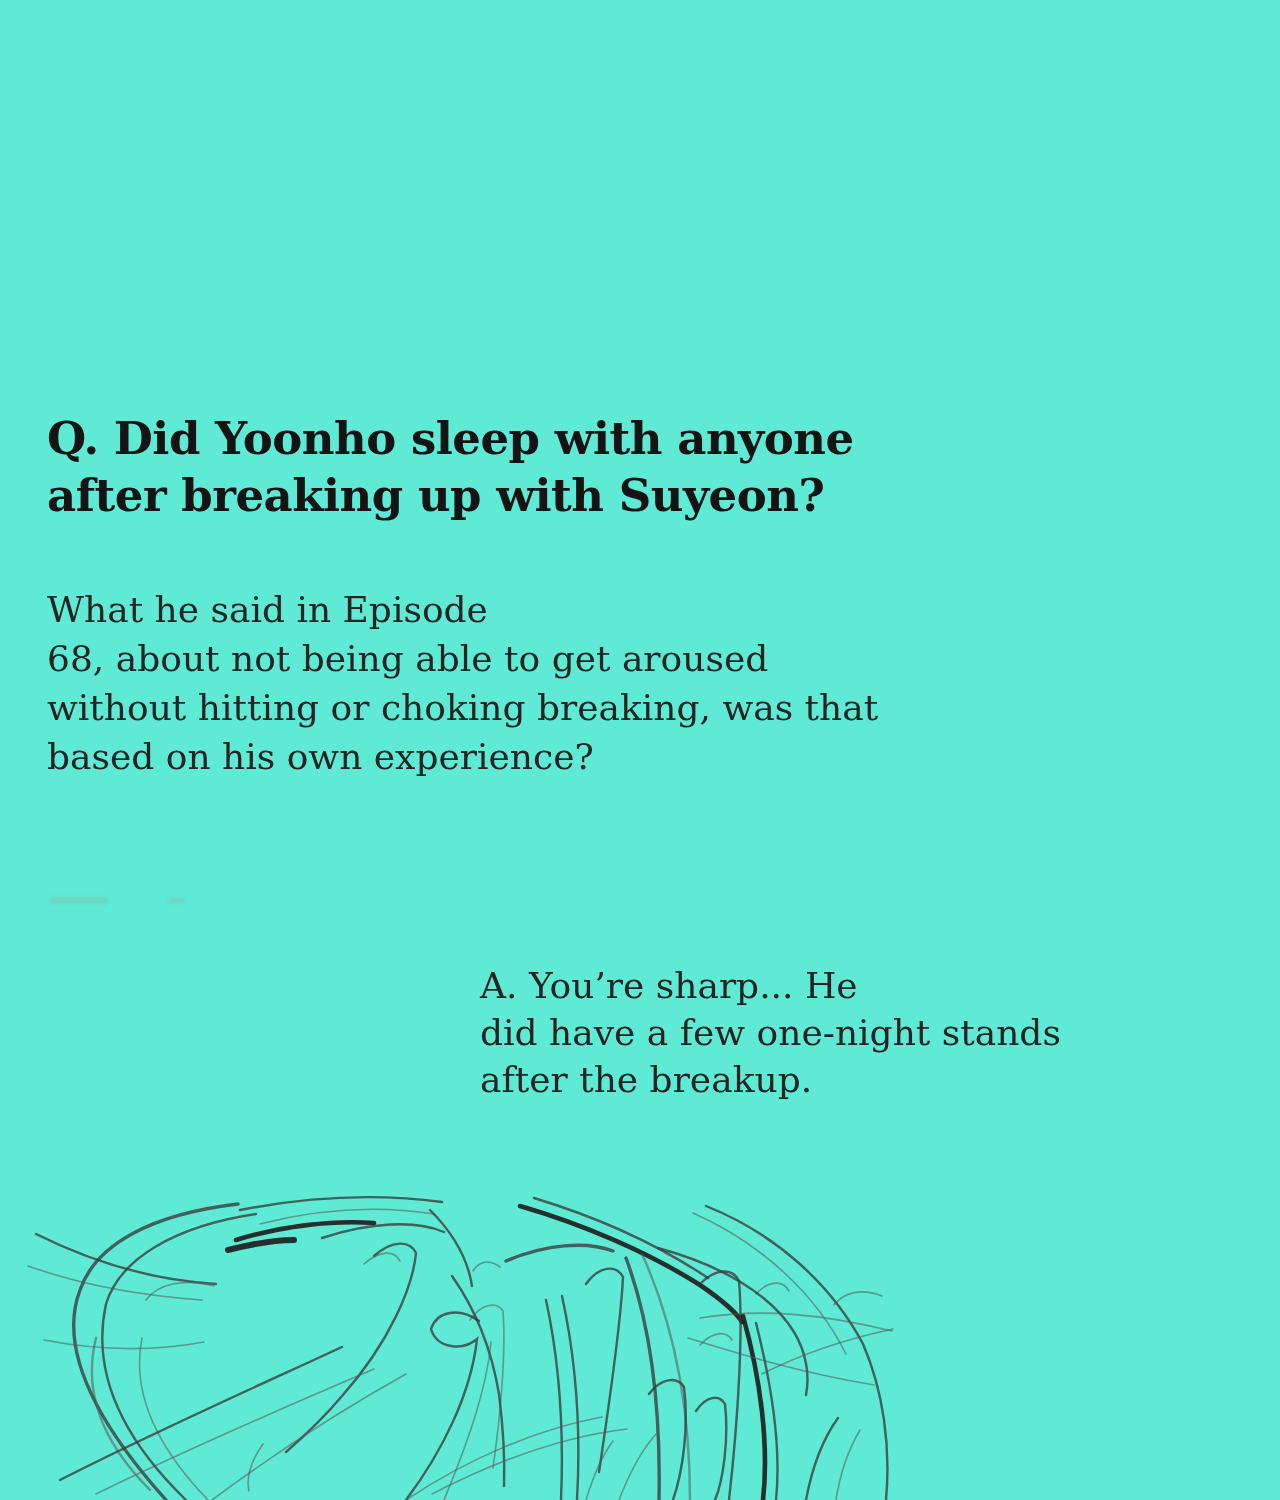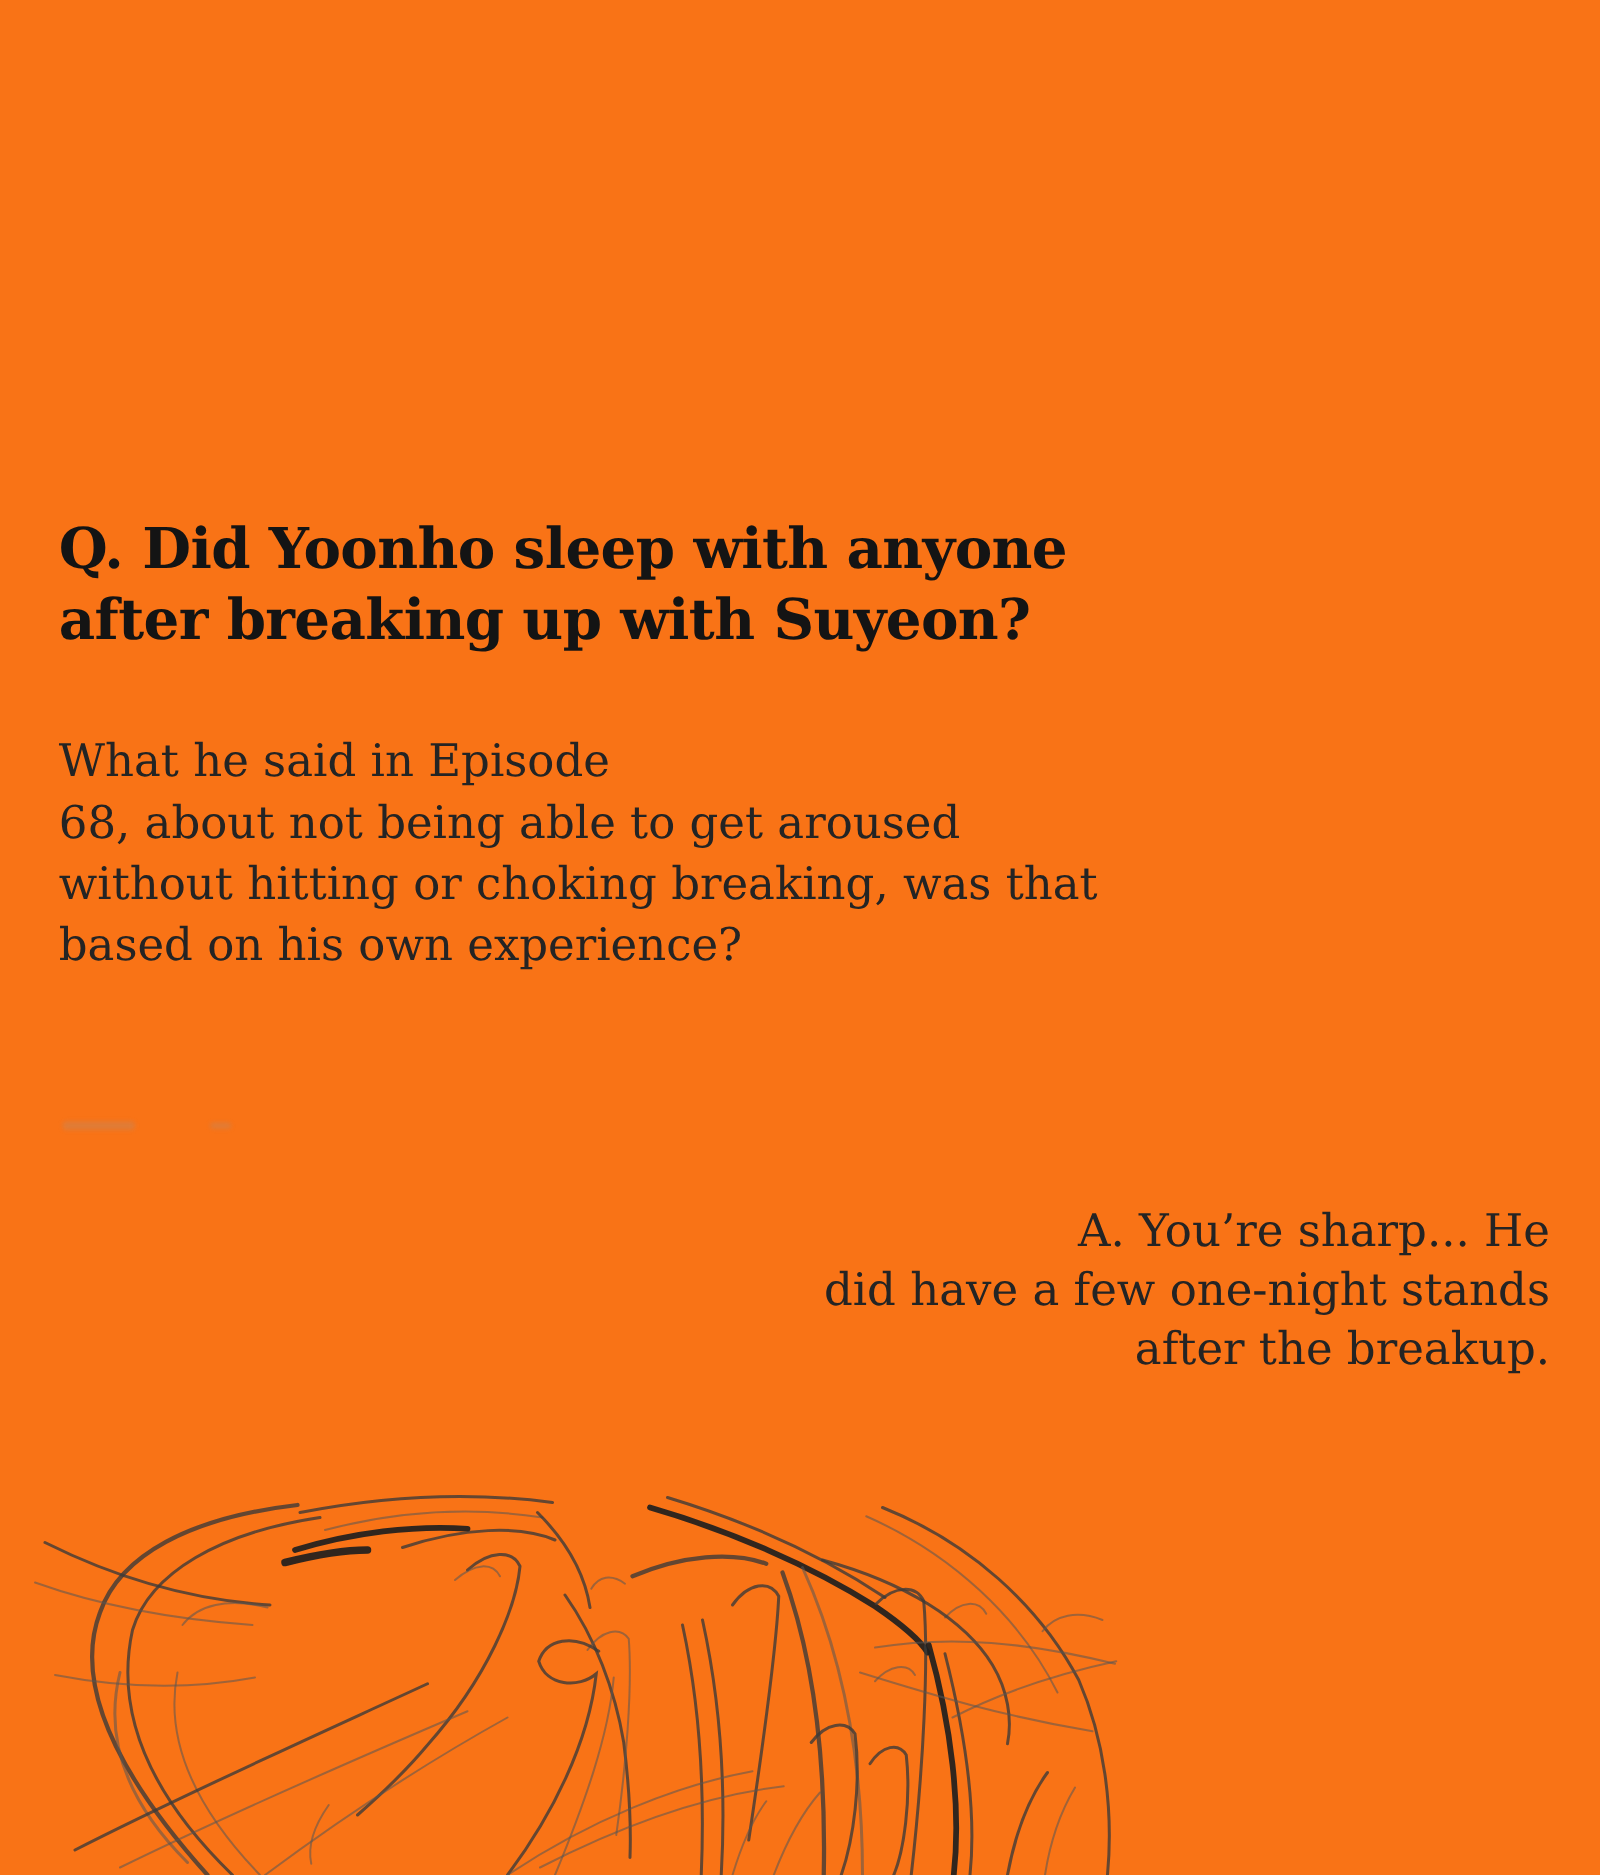--- a/index.html
+++ b/index.html
@@ -4,21 +4,21 @@
 <style>
   html, body {
     margin: 0;
     padding: 0;
     background: #ffffff;
   }
   .page {
     position: relative;
     width: 1280px;
     height: 1500px;
-    background: #f97316;
+    background: #5eead4;
     overflow: hidden;
     font-family: "DejaVu Serif", "Liberation Serif", serif;
     color: #1c1c1c;
   }
   .question-heading {
     position: absolute;
     left: 47px;
     top: 410px;
     margin: 0;
     font-size: 45px;
@@ -38,21 +38,20 @@
     font-weight: normal;
     color: #242424;
     white-space: pre-line;
   }
   .answer-text {
     position: absolute;
     right: 40px;
     top: 962px;
     margin: 0;
     width: 760px;
-    text-align: right;
     font-size: 36px;
     line-height: 47px;
     font-weight: normal;
     color: #242424;
     white-space: pre-line;
   }
   .smudge {
     position: absolute;
     background: rgba(150, 150, 150, 0.25);
     border-radius: 3px;

